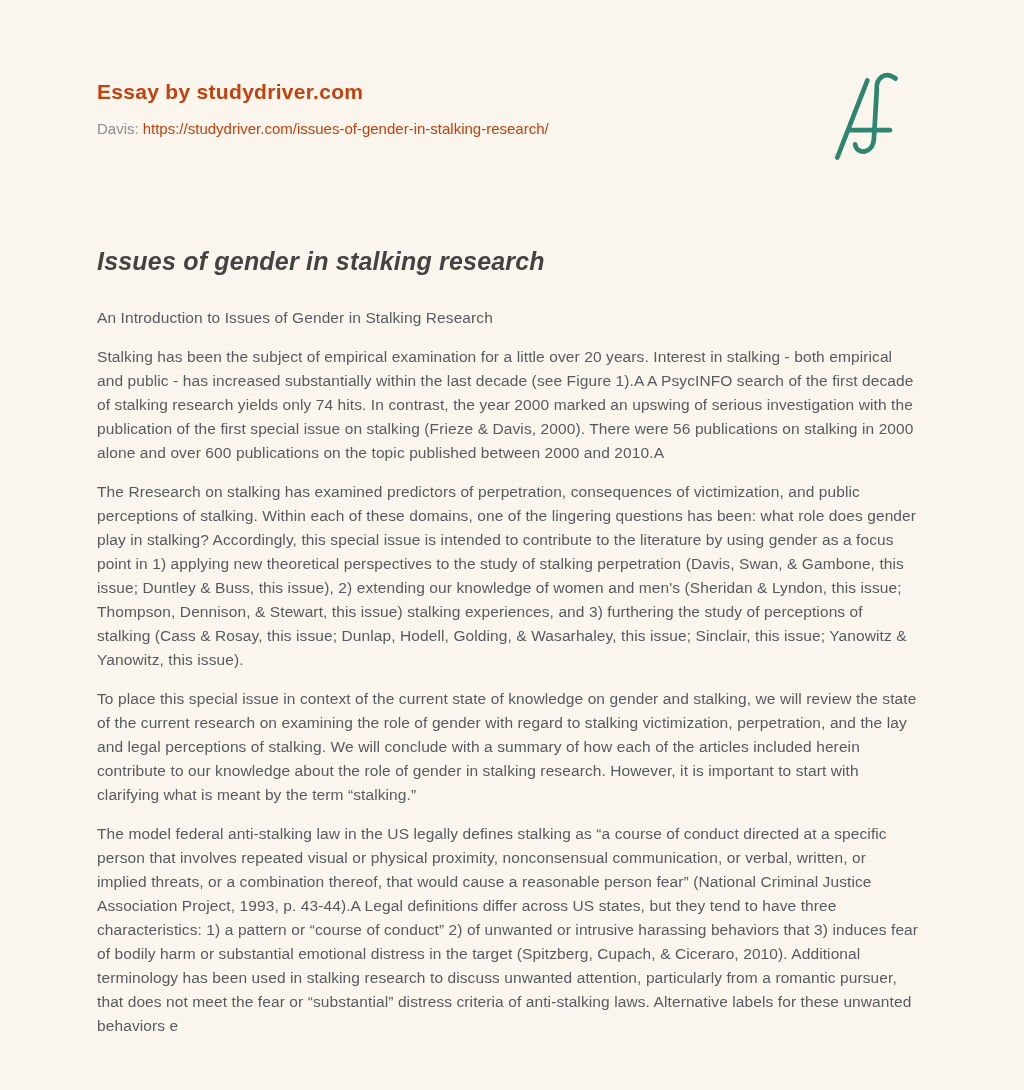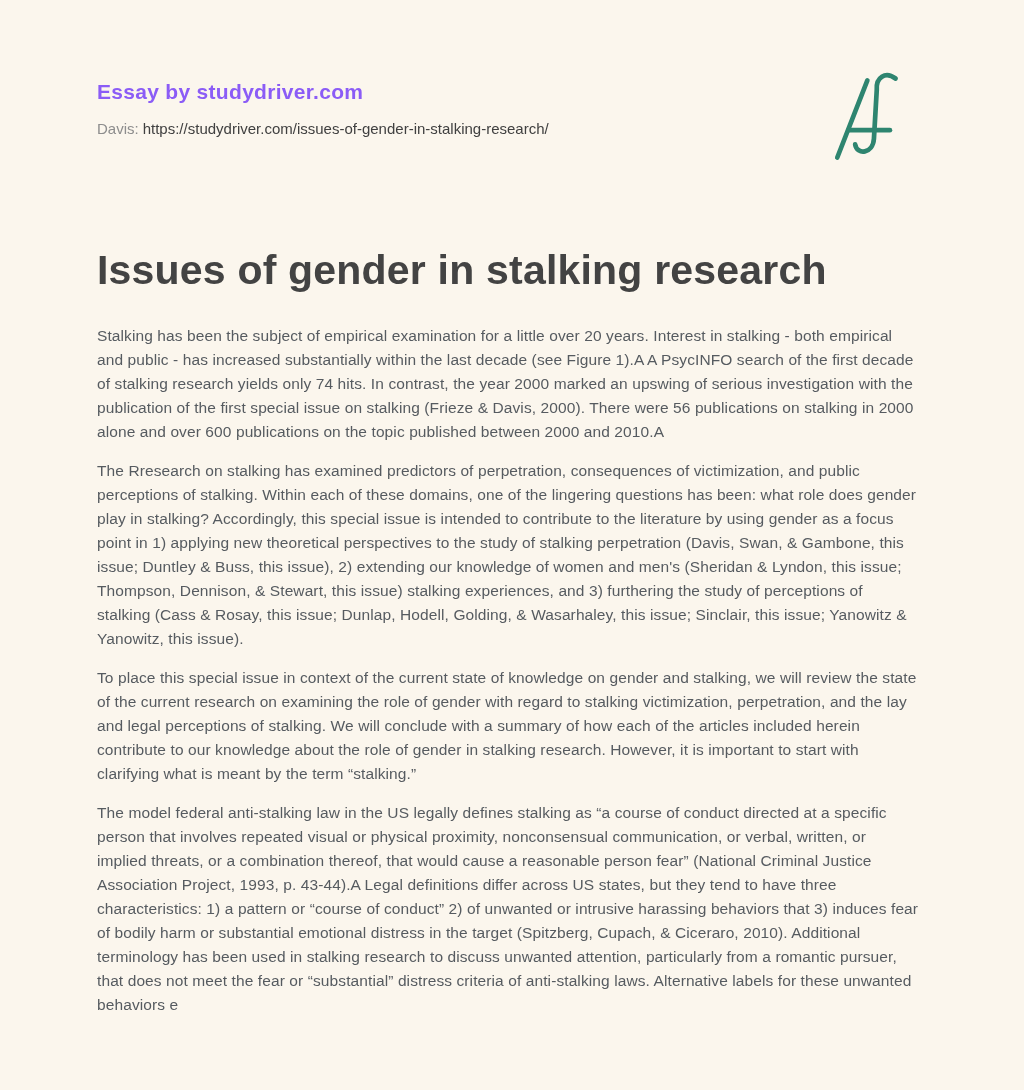--- a/index.html
+++ b/index.html
@@ -15,47 +15,48 @@
     background: #FBF6ED;
     overflow: hidden;
   }
   .content {
     padding: 0 104px 0 97px;
   }
   .byline {
     padding-top: 80px;
     font-size: 21px;
     font-weight: 700;
-    color: #8b5cf6;
+    color: #c2410c;
     letter-spacing: 0.3px;
   }
   .source-row {
     margin-top: 16px;
     font-size: 15px;
     color: #8d8d8d;
   }
   .source-url {
-    color: #404040;
+    color: #c2410c;
     text-decoration: none;
     margin-left: 4px;
     cursor: pointer;
   }
   .logo {
     position: absolute;
     top: 70px;
     left: 826px;
     width: 94px;
     height: 96px;
   }
   .title {
     margin-top: 110px;
-    font-size: 41px;
+    font-size: 25px;
     font-weight: 600;
     color: #434343;
     letter-spacing: 0.2px;
+    font-style: italic;
   }
   .body-text {
     margin-top: 30px;
   }
   .body-text p {
     font-size: 15.5px;
     line-height: 24px;
     color: #565b60;
     margin-bottom: 15px;
     letter-spacing: 0.1px;
@@ -76,20 +77,21 @@
 
     <div class="byline">Essay by studydriver.com</div>
 
     <div class="source-row">
       <span>Davis:</span><a class="source-url">https://studydriver.com/issues-of-gender-in-stalking-research/</a>
     </div>
 
     <h1 class="title">Issues of gender in stalking research</h1>
 
     <div class="body-text">
+      <p>An Introduction to Issues of Gender in Stalking Research</p>
       <p>Stalking has been the subject of empirical examination for a little over 20 years. Interest in stalking - both empirical and public - has increased substantially within the last decade (see Figure 1).A  A PsycINFO search of the first decade of stalking research yields only 74 hits. In contrast, the year 2000 marked an upswing of serious investigation with the publication of the first special issue on stalking (Frieze &amp; Davis, 2000). There were 56 publications on stalking in 2000 alone and over 600 publications on the topic published between 2000 and 2010.A</p>
       <p>The Rresearch on stalking has examined predictors of perpetration, consequences of victimization, and public perceptions of stalking. Within each of these domains, one of the lingering questions has been: what role does gender play in stalking? Accordingly, this special issue is intended to contribute to the literature by using gender as a focus point in 1) applying new theoretical perspectives to the study of stalking perpetration (Davis, Swan, &amp; Gambone, this issue; Duntley &amp; Buss, this issue), 2) extending our knowledge of women and men's (Sheridan &amp; Lyndon, this issue; Thompson, Dennison, &amp; Stewart, this issue) stalking experiences, and 3) furthering the study of perceptions of stalking (Cass &amp; Rosay, this issue; Dunlap, Hodell, Golding, &amp; Wasarhaley, this issue; Sinclair, this issue; Yanowitz &amp; Yanowitz, this issue).</p>
       <p>To place this special issue in context of the current state of knowledge on gender and stalking, we will review the state of the current research on examining the role of gender with regard to stalking victimization, perpetration, and the lay and legal perceptions of stalking. We will conclude with a summary of how each of the articles included herein contribute to our knowledge about the role of gender in stalking research. However, it is important to start with clarifying what is meant by the term “stalking.”</p>
       <p>The model federal anti-stalking law in the US legally defines stalking as “a course of conduct directed at a specific person that involves repeated visual or physical proximity, nonconsensual communication, or verbal, written, or implied threats, or a combination thereof, that would cause a reasonable person fear” (National Criminal Justice Association Project, 1993, p. 43-44).A  Legal definitions differ across US states, but they tend to have three characteristics: 1) a pattern or “course of conduct” 2) of unwanted or intrusive harassing behaviors that 3) induces fear of bodily harm or substantial emotional distress in the target (Spitzberg, Cupach, &amp; Ciceraro, 2010). Additional terminology has been used in stalking research to discuss unwanted attention, particularly from a romantic pursuer, that does not meet the fear or “substantial” distress criteria of anti-stalking laws. Alternative labels for these unwanted behaviors e</p>
     </div>
 
   </div>
 </div>
 
 </body></html>

